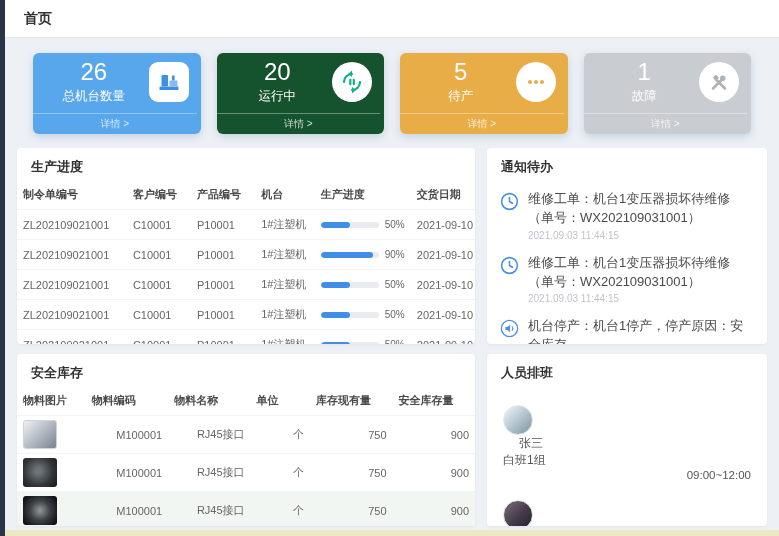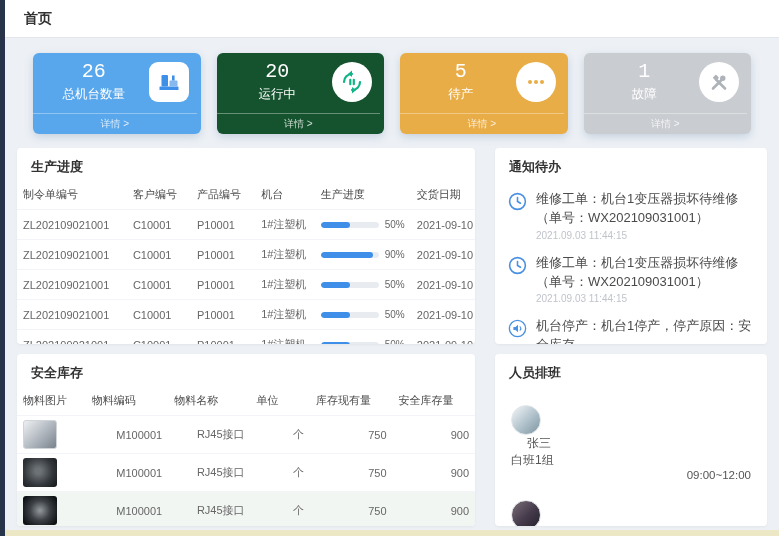--- a/index.html
+++ b/index.html
@@ -21,50 +21,50 @@
   .content { padding:0 12px 0 17px; }
 
   
   .cards { display:flex; gap:16px; margin:15px 16px 14px 16px; }
   .card {
     flex:1; height:81px; border-radius:6px; color:#fff; position:relative;
     box-shadow:0 3px 8px rgba(110,135,165,.30); overflow:hidden;
   }
   .card-top { display:flex; align-items:center; height:58px; padding:0 12px 0 6px; }
   .card-text { flex:1; text-align:center; }
-  .card-value { font-size:20px; line-height:1.1;font-family:Liberation Mono, monospace; }
+  .card-value { font-size:24px; line-height:1.1; }
   .card-label { font-size:12.5px; margin-top:3px; }
   .card-badge {
     width:40px; height:40px; border-radius:50%; background:#ffffff;
     display:flex; align-items:center; justify-content:center; flex:0 0 auto;
   }
   .card-badge.square { border-radius:9px; }
   .card-detail {
     position:absolute; left:0; right:4px; bottom:0; height:21px;
     border-top:1px solid rgba(255,255,255,.35);
     text-align:center; font-size:10px; line-height:20px; color:rgba(255,255,255,.8);
     cursor:pointer;
   }
 
   
-  .grid-row { display:flex; gap:20px; }
+  .grid-row { display:flex; gap:12px; }
   .grid-row.top { margin-bottom:10px; }
   .panel {
     background:#fff; border-radius:4px; box-shadow:0 1px 3px rgba(0,0,0,.05); overflow:hidden;
   }
   .panel-left { width:458px; flex:0 0 auto; }
   .panel-right { flex:1; }
   .grid-row.top .panel { height:196px; }
   .grid-row.bottom .panel { height:172px; }
   .panel-title { font-size:13px; font-weight:bold; color:#333; padding:10px 14px 6px; }
 
   
   table.data-table { width:100%; border-collapse:collapse; table-layout:fixed; }
   .data-table th {
-    font-size:11px; color:#4a4a4a; font-weight:normal; text-align:left;
+    font-size:11px; color:#4a4a4a; font-weight:bold; text-align:left;
     padding:5px 6px 7px; white-space:nowrap; overflow:hidden;
   }
   .data-table td {
     font-size:11px; color:#666; padding:7px 6px; white-space:nowrap; overflow:hidden;
     border-top:1px solid #f2f4f7;
   }
   .prod-table th:nth-child(1), .prod-table td:nth-child(1){ width:24%; }
   .prod-table th:nth-child(2), .prod-table td:nth-child(2){ width:14%; }
   .prod-table th:nth-child(3), .prod-table td:nth-child(3){ width:14%; }
   .prod-table th:nth-child(4), .prod-table td:nth-child(4){ width:13%; }

